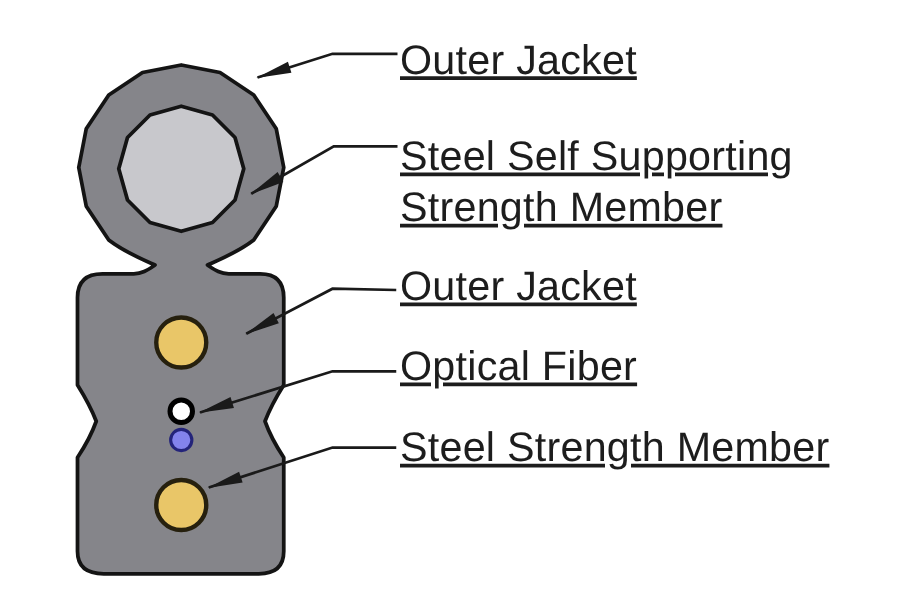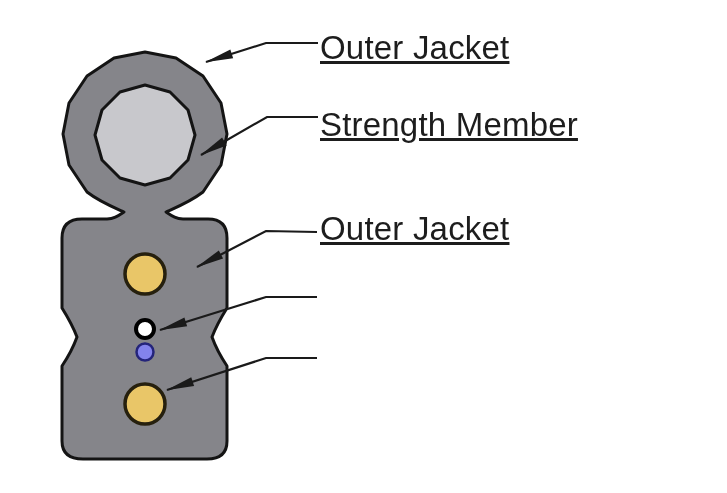--- a/index.html
+++ b/index.html
@@ -66,22 +66,29 @@
     <path d="M317,232 L266,231 L197,267" fill="none" stroke="#1a1a1a" stroke-width="2.2" marker-end="url(#arrow)"></path>
     <path d="M317,297 L266,297 L160,330" fill="none" stroke="#1a1a1a" stroke-width="2.2" marker-end="url(#arrow)"></path>
     <path d="M317,358 L266,358 L167,390" fill="none" stroke="#1a1a1a" stroke-width="2.2" marker-end="url(#arrow)"></path>
   </svg>
 
   <div class="label" style="top:27px">
     <div>Outer Jacket</div>
   </div>
 
   <div class="label" style="top:104px">
+    <div>Steel Self Supporting</div>
     <div>Strength Member</div>
   </div>
 
   <div class="label" style="top:208px">
     <div>Outer Jacket</div>
   </div>
 
+  <div class="label" style="top:272px">
+    <div>Optical Fiber</div>
+  </div>
 
+  <div class="label" style="top:337px">
+    <div>Steel Strength Member</div>
+  </div>
 
 </div>
 
 </body></html>

